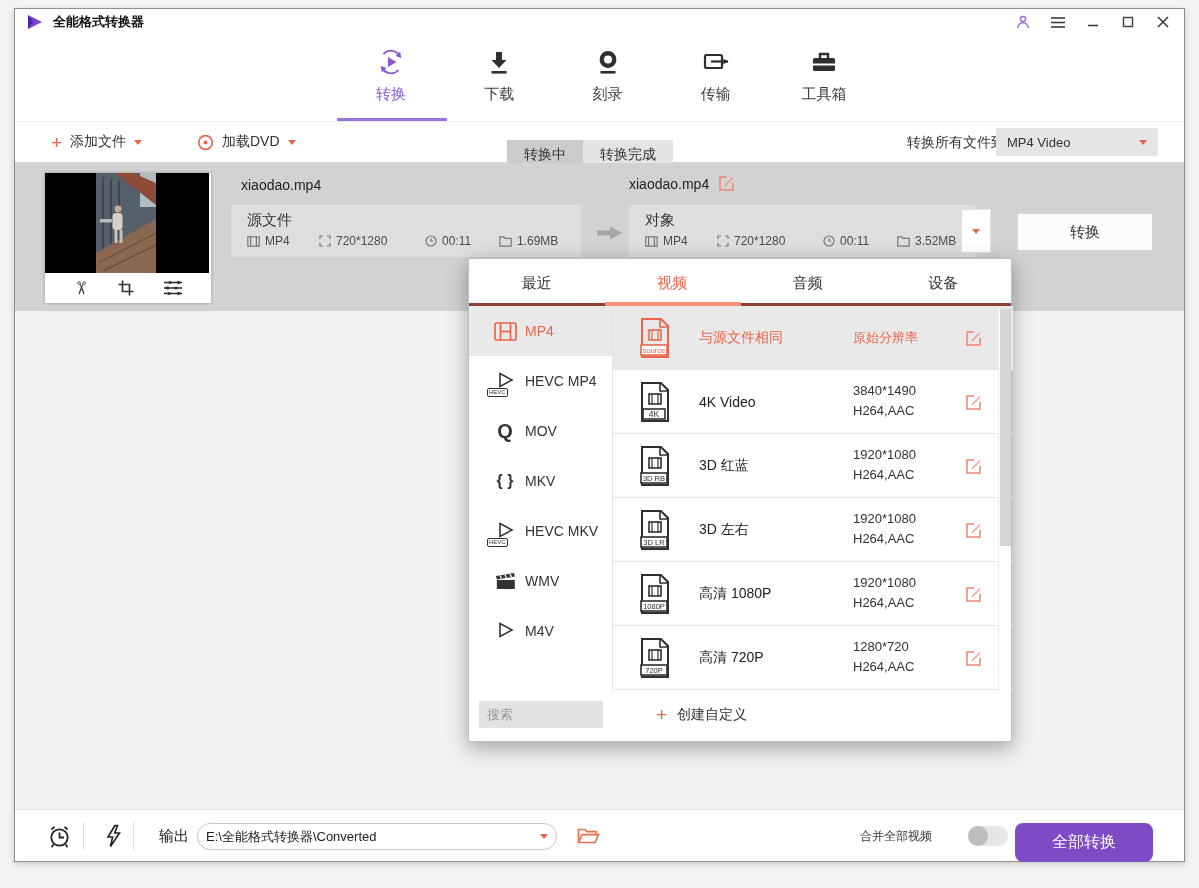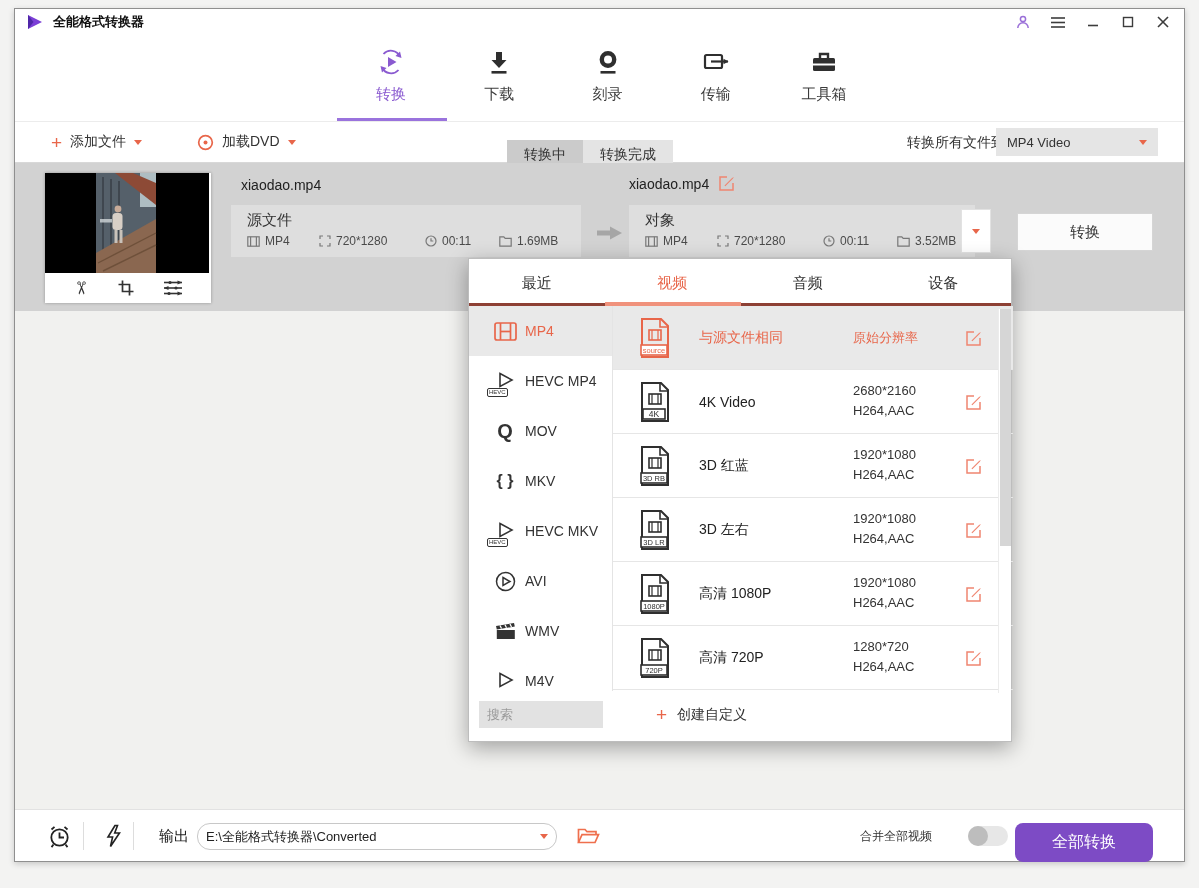--- a/index.html
+++ b/index.html
@@ -453,29 +453,20 @@
         <span class="fmt-ico">
           <svg width="20" height="18" viewBox="0 0 20 18" fill="none" stroke="currentColor" stroke-width="1.6">
               <polygon points="5,1.5 17,8 5,14.5"></polygon>
             </svg>
           <span class="hevc-badge">HEVC</span>
         </span>
         <span class="fmt-lbl">HEVC MKV</span>
       </div>
       <div class="fmt-row">
         <span class="fmt-ico">
-          <svg width="21" height="21" viewBox="0 0 21 21" fill="none" stroke="currentColor" stroke-width="1.5">
-              <circle cx="10.5" cy="10.5" r="9"></circle>
-              <polygon points="8,6.5 15,10.5 8,14.5"></polygon>
-            </svg>
-        </span>
-        <span class="fmt-lbl">AVI</span>
-      </div>
-      <div class="fmt-row">
-        <span class="fmt-ico">
           <svg width="21" height="18" viewBox="0 0 21 18">
               <polygon points="1,4 19,1 19.8,4.5 1.8,7.5" fill="currentColor"></polygon>
               <line x1="5" y1="3.6" x2="6.5" y2="6.6" stroke="#fff" stroke-width="1.2"></line>
               <line x1="10" y1="2.8" x2="11.5" y2="5.8" stroke="#fff" stroke-width="1.2"></line>
               <line x1="15" y1="2" x2="16.5" y2="5" stroke="#fff" stroke-width="1.2"></line>
               <rect x="1.8" y="8" width="18" height="9" fill="currentColor"></rect>
             </svg>
         </span>
         <span class="fmt-lbl">WMV</span>
       </div>
@@ -522,21 +513,21 @@
               <path d="M21 2 v8 h8" stroke-width="1.6"></path>
             <rect x="10" y="13" width="12" height="10" stroke-width="1.6"></rect>
               <line x1="13" y1="13" x2="13" y2="23" stroke-width="1.2"></line>
               <line x1="19" y1="13" x2="19" y2="23" stroke-width="1.2"></line>
             <rect x="4" y="28" width="22" height="10" fill="#fff" stroke-width="1.6"></rect>
             <text x="15" y="36" font-size="8.5" fill="currentColor" stroke="none" text-anchor="middle">4K</text>
           </svg>
         </span>
         <span class="p-name">4K Video</span>
         <span class="p-details">
-            <span style="display:block">2680*2160</span>
+            <span style="display:block">3840*1490</span>
             <span style="display:block">H264,AAC</span>
           </span>
         <span class="p-edit">
           <svg width="17" height="17" viewBox="0 0 17 17" fill="none" stroke="currentColor" stroke-width="1.5">
               <path d="M15 8 v7 H2 V2 h7"></path>
               <path d="M6.5 10.5 L14 3 l1.8-1 -1 1.8 L7.3 11.3 z" fill="currentColor" stroke="none"></path>
             </svg>
         </span>
       </div>
 

